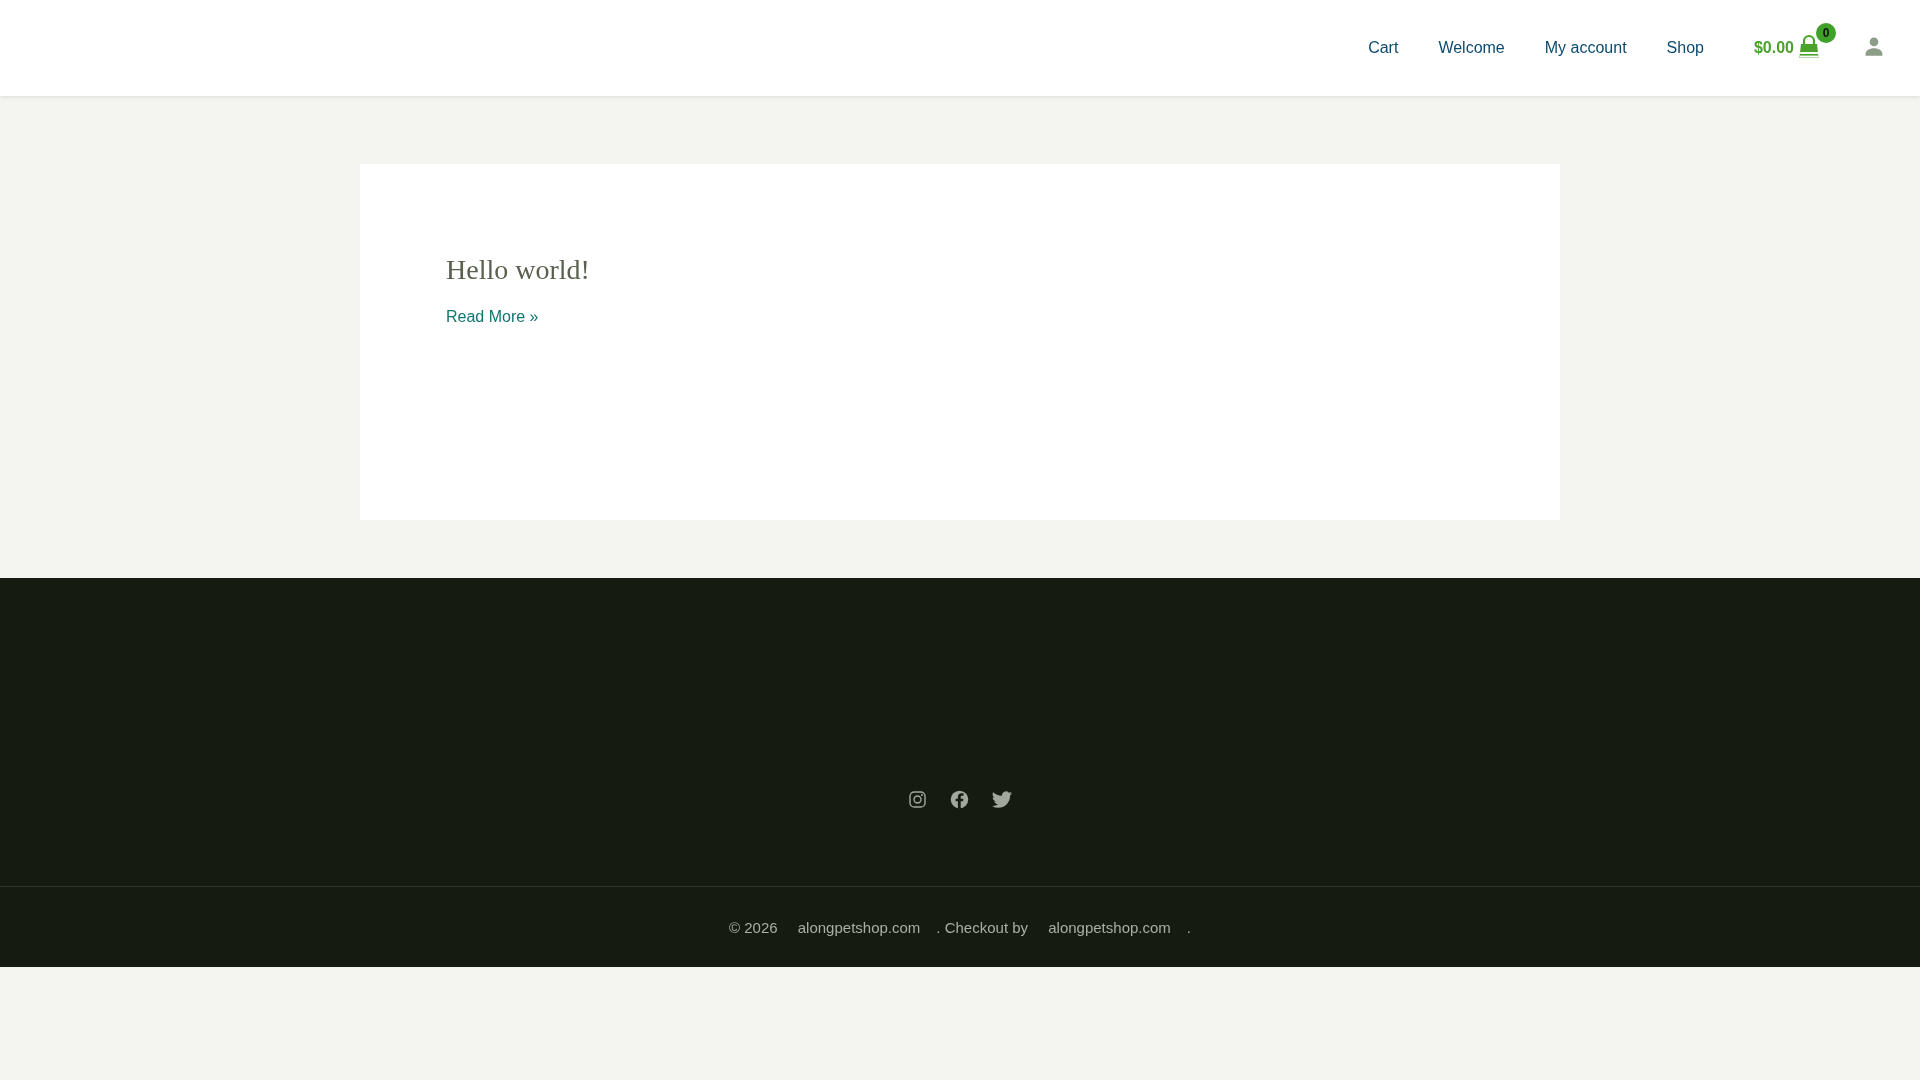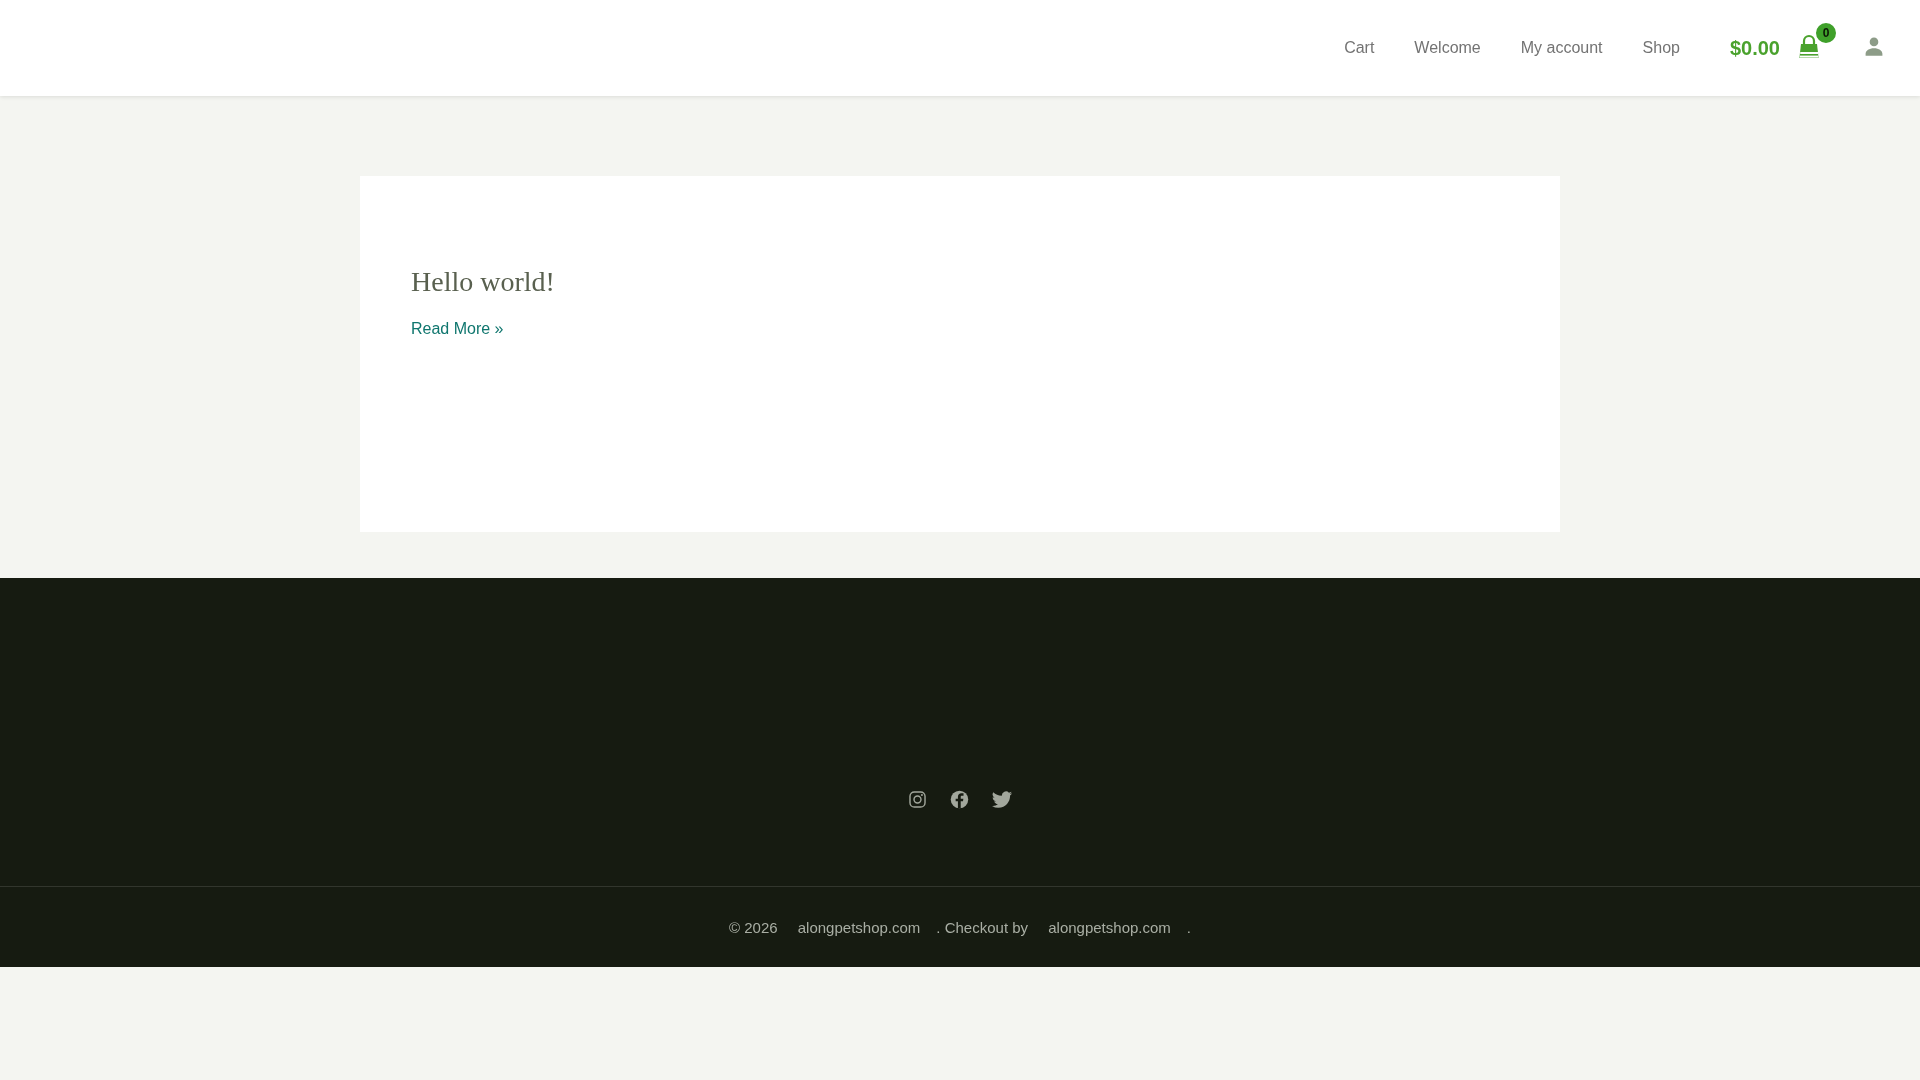--- a/index.html
+++ b/index.html
@@ -23,35 +23,35 @@
     z-index: 2;
   }
   .main-nav ul {
     list-style: none;
     display: flex;
     align-items: center;
     gap: 40px;
   }
   .main-nav a {
     text-decoration: none;
-    color: #737373;
+    color: #0c4a6e;
     font-size: 16px;
     cursor: pointer;
   }
   .cart-widget {
     display: flex;
     align-items: center;
     margin-left: 50px;
     cursor: pointer;
   }
   .cart-total {
     color: #4aa22d;
     font-weight: bold;
-    font-size: 20px;
-    margin-right: 14px;
+    font-size: 16px;
+    margin-right: 0;
   }
   .cart-bag {
     position: relative;
     width: 32px;
     height: 34px;
   }
   .cart-badge {
     position: absolute;
     top: -10px;
     right: -12px;
@@ -75,23 +75,23 @@
   }
 
   
   .site-main {
     height: 482px;
     padding-top: 64px;
   }
   .post-card {
     width: 1200px;
     height: 356px;
-    margin: 16px auto;
+    margin: 4px auto;
     background: #ffffff;
-    padding: 90px 51px;
+    padding: 90px 86px;
   }
   .post-title {
     font-family: "Liberation Serif", serif;
     font-weight: 400;
     font-size: 28px;
     color: #59604f;
     margin-bottom: 22px;
   }
   .post-title a { color: inherit; text-decoration: none; cursor: pointer; }
   .post-meta {

